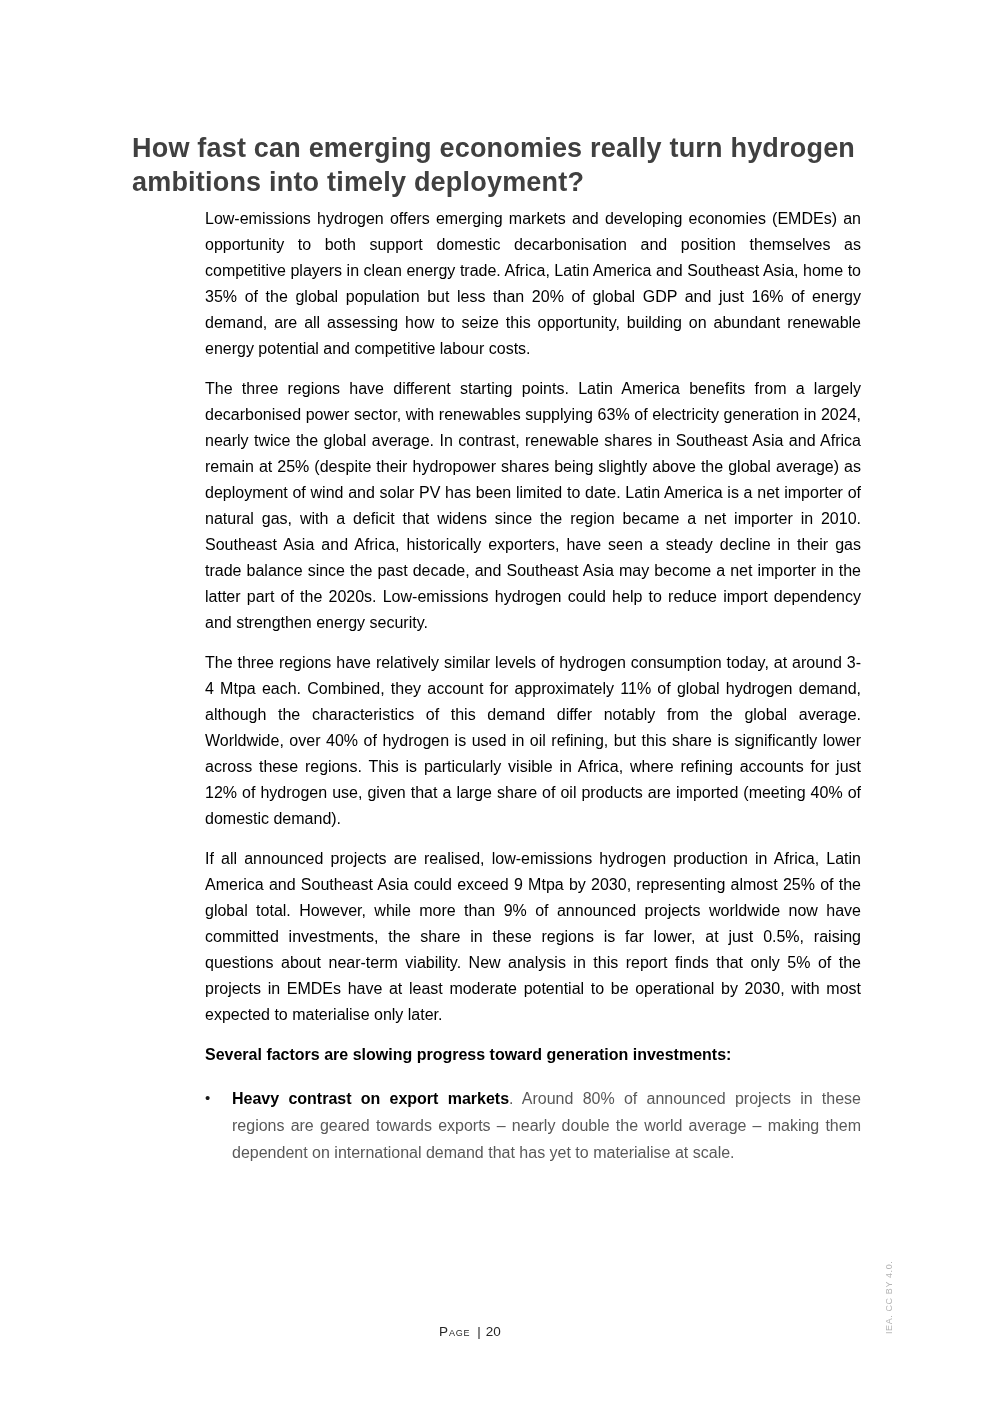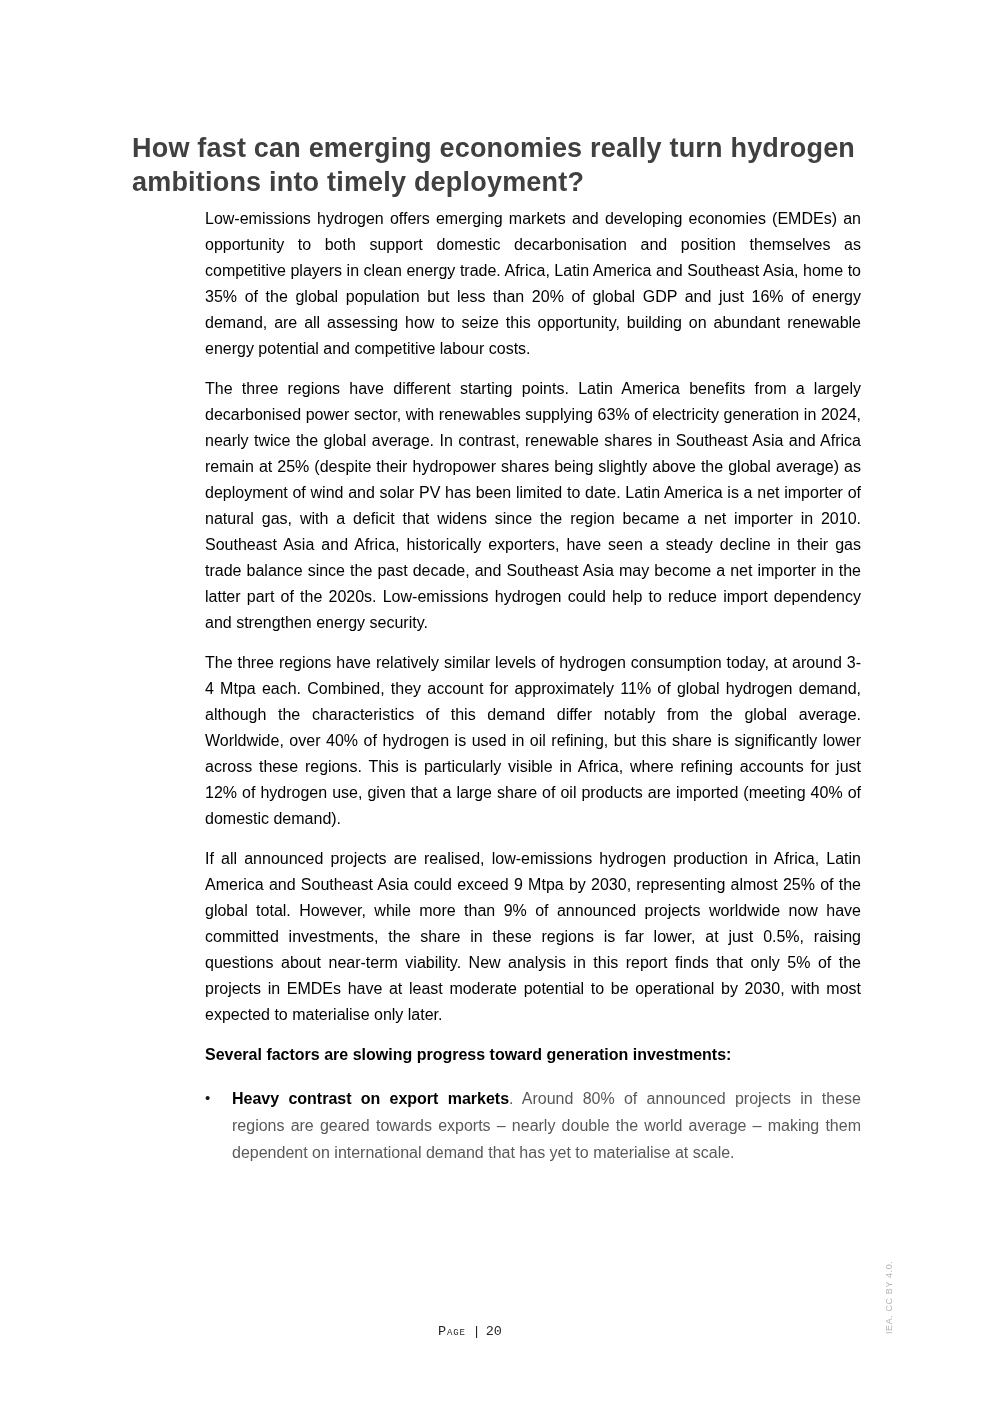--- a/index.html
+++ b/index.html
@@ -75,21 +75,20 @@
     color: #000000;
   }
   .page-footer {
     position: absolute;
     left: 0;
     top: 1324px;
     width: 940px;
     text-align: center;
     font-size: 13.5px;
     color: #262626;
-    font-family: Liberation Mono, monospace;
   }
   .page-footer .small-caps {
     font-variant: small-caps;
     letter-spacing: 0.8px;
   }
   .page-footer .sep {
     margin: 0 5px 0 7px;
     color: #262626;
   }
   .side-note {

